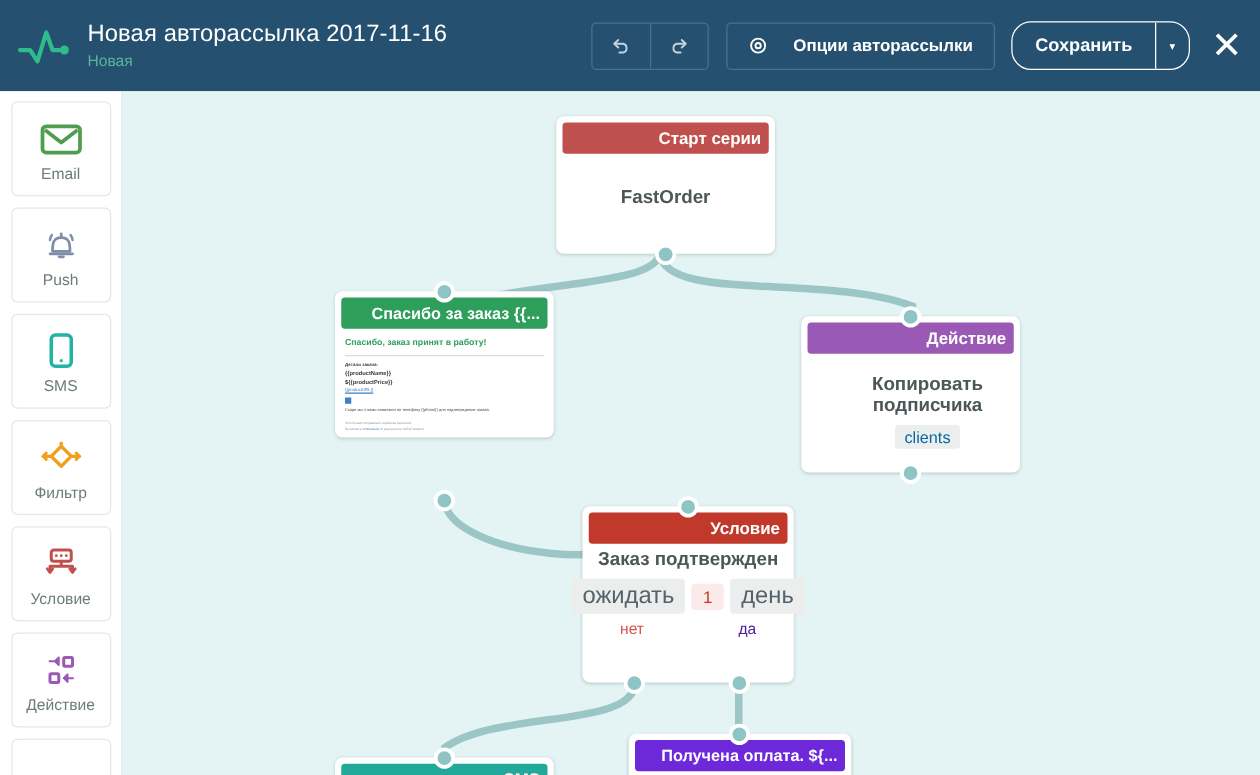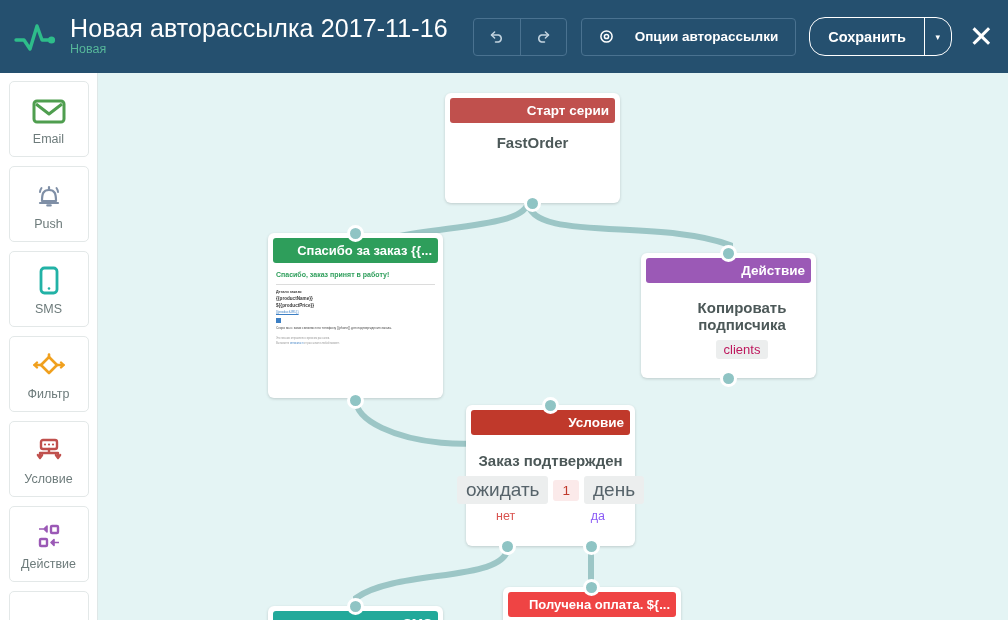--- a/index.html
+++ b/index.html
@@ -11,21 +11,21 @@
 
   
   #header {
     position:absolute; left:0; top:0; width:1008px; height:73px;
     background:#25506f;
     display:flex; align-items:center;
   }
   #logo { width:56px; margin-left:8px; display:flex; align-items:center; justify-content:center; }
   #titlebox { margin-left:6px; flex:0 0 auto; }
   #title {
-    color:#ffffff; font-size:25px; font-weight:400;
+    color:#ffffff; font-size:19px; font-weight:400;
     letter-spacing:0.1px; line-height:24px; white-space:nowrap;
   }
   #subtitle { color:#56b79a; font-size:12.5px; line-height:16px; margin-top:1px; }
 
   #toolbar { margin-left:auto; display:flex; align-items:center; padding-right:14px; }
 
   .btn-group { display:flex; border:1px solid #4a7290; border-radius:4px; overflow:hidden; }
   .tbtn {
     height:36px; min-width:46px; display:flex; align-items:center; justify-content:center;
     color:#c3d4e0; background:transparent; font-size:15px; cursor:pointer;
@@ -76,36 +76,36 @@
     box-shadow:0 1px 3px rgba(0,0,0,.17);
   }
   .nhead {
     color:#fff; font-size:13.5px; font-weight:bold; text-align:right;
     padding:5px 6px; border-radius:3px; margin:5px 5px 0 5px;
     white-space:nowrap; overflow:hidden;
   }
   .nbody { text-align:center; padding:10px 8px 8px 8px; }
   .ntitle { font-size:15px; font-weight:bold; color:#4c5858; line-height:17px; }
   .chip {
-    display:inline-block; background:#eceeee; color:#be185d;
+    display:inline-block; background:#eceeee; color:#0369a1;
     border-radius:3px; padding:2px 8px; font-size:13px; margin-top:7px;
   }
 
   .port {
     position:absolute; width:17px; height:17px; border-radius:50%;
     background:#8fc4c4; border:3px solid #ffffff; cursor:pointer;
   }
 
   
   .condrow { margin-top:7px; display:flex; justify-content:center; gap:5px; align-items:center; }
   .cchip { background:#eceeee; color:#56636a; border-radius:3px; padding:3px 9px; font-size:19px; }
   .cnum  { background:#fbeaea; color:#c0392b; border-radius:3px; padding:3px 9px; font-size:13.5px; }
   .branchrow { margin-top:5px; display:flex; justify-content:space-between; padding:0 22px;text-align:right; }
   .bno { color:#d9534f; font-size:12.5px; }
-  .byes{ color:#8b5cf6; font-size:12.5px; }
+  .byes{ color:#4c1d95; font-size:12.5px; }
 
   
   .mail { padding:7px 8px 8px 8px; text-align:left; }
   .m-h { color:#2e9e5b; font-size:7px; font-weight:bold; line-height:9px; }
   .m-rule { height:1px; background:#dcdcdc; margin:5px 0 4px 0; }
   .m-s { color:#3a3a3a; font-size:3.6px; font-weight:bold; line-height:6px; }
   .m-b { color:#3a3a3a; font-size:4.6px; font-weight:bold; line-height:7px; }
   .m-l { color:#3c7fc4; font-size:3.4px; line-height:6px; text-decoration:underline; }
   .m-sq{ width:5px; height:5px; background:#3c7fc4; margin:3px 0; }
   .m-t { color:#4a4a4a; font-size:3.2px; line-height:5px; }
@@ -264,27 +264,27 @@
       <path d="M258,327 C258,370 420,395 454,336 C454,334 454,333 455,332"></path>
 
       <path d="M410,473 C410,510 300,495 258,525 C258,528 258,530 258,533"></path>
 
       <path d="M493,473 L493,514"></path>
     </g>
   </svg>
 
   <div class="node" style="left:347px; top:20px; width:175px; height:110px;">
     <div class="nhead" style="background:#c0504d;">Старт серии</div>
-    <div class="nbody" style="padding-top:11px;">
+    <div class="nbody" style="padding-top:26px;">
       <div class="ntitle">FastOrder</div>
     </div>
     <div class="port" style="left:79px; top:102px;"></div>
   </div>
 
-  <div class="node" style="left:170px; top:160px; width:175px; height:165px;">
+  <div class="node" style="left:170px; top:160px; width:175px; height:117px;">
     <div class="nhead" style="background:#2e9e5b; font-size:13px;">Спасибо за заказ {{...</div>
     <div class="mail">
       <div class="m-h">Спасибо, заказ принят в работу!</div>
       <div class="m-rule"></div>
       <div class="m-s">Детали заказа:</div>
       <div class="m-b">{{productName}}</div>
       <div class="m-b">${{productPrice}}</div>
       <div class="m-l">{{productURL}}</div>
       <div class="m-sq"></div>
       <div class="m-t">Скоро мы с вами свяжемся по телефону {{phone}} для подтверждения заказа.</div>
@@ -304,21 +304,21 @@
     <div class="nbody" style="padding-top:16px;padding-left:35px;">
       <div class="ntitle">Копировать подписчика</div>
       <span class="chip">clients</span>
     </div>
     <div class="port" style="left:79px; top:-8px;"></div>
     <div class="port" style="left:79px; top:117px;"></div>
   </div>
 
   <div class="node" style="left:368px; top:332px; width:169px; height:141px;">
     <div class="nhead" style="background:#c0392b;">Условие</div>
-    <div class="nbody" style="padding-top:17px;">
+    <div class="nbody" style="padding-top:4px;">
       <div class="ntitle">Заказ подтвержден</div>
       <div class="condrow">
         <span class="cchip">ожидать</span>
         <span class="cnum">1</span>
         <span class="cchip">день</span>
       </div>
       <div class="branchrow">
         <span class="bno">нет</span>
         <span class="byes">да</span>
       </div>
@@ -327,17 +327,17 @@
     <div class="port" style="left:33px; top:133px;"></div>
     <div class="port" style="left:117px; top:133px;"></div>
   </div>
 
   <div class="node" style="left:170px; top:533px; width:175px; height:90px;">
     <div class="nhead" style="background:#22a99a;">SMS</div>
     <div class="port" style="left:79px; top:-8px;"></div>
   </div>
 
   <div class="node" style="left:405px; top:514px; width:178px; height:100px;">
-    <div class="nhead" style="background:#ef4444; font-size:13px;">Получена оплата. ${...</div>
+    <div class="nhead" style="background:#6d28d9; font-size:13px;">Получена оплата. ${...</div>
     <div class="port" style="left:80px; top:-8px;"></div>
   </div>
 
 </div>
 
 </body></html>

